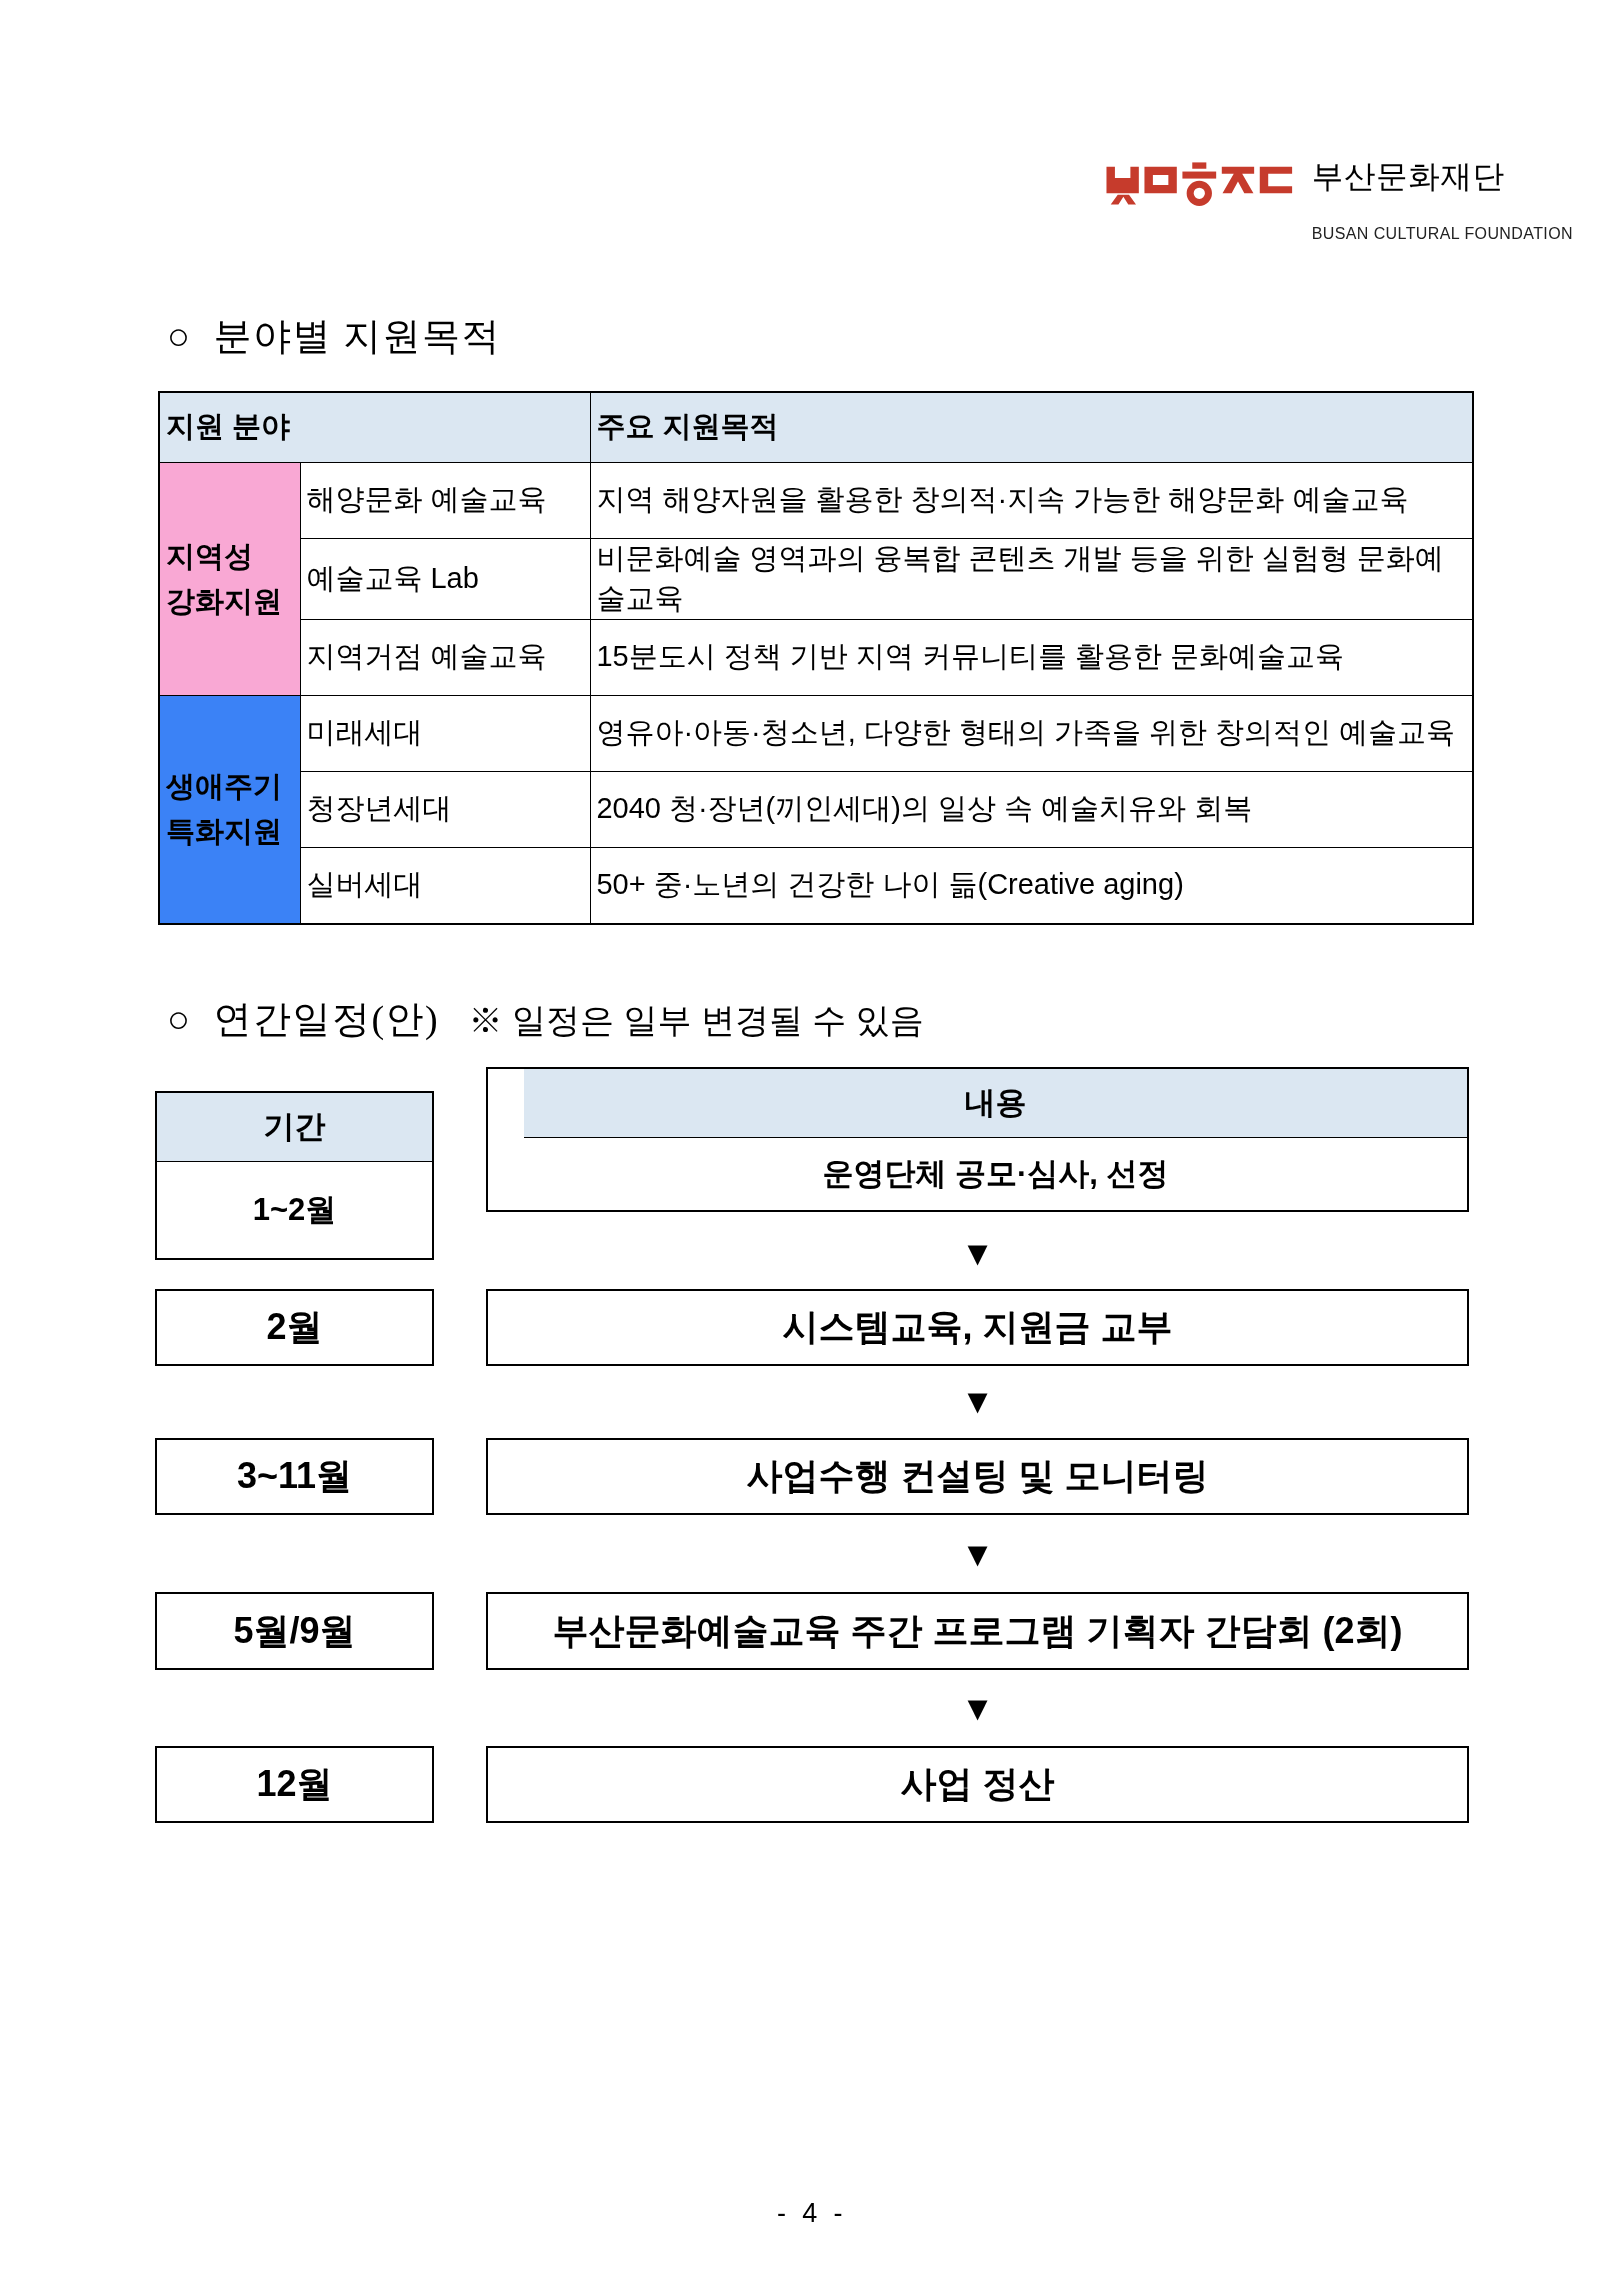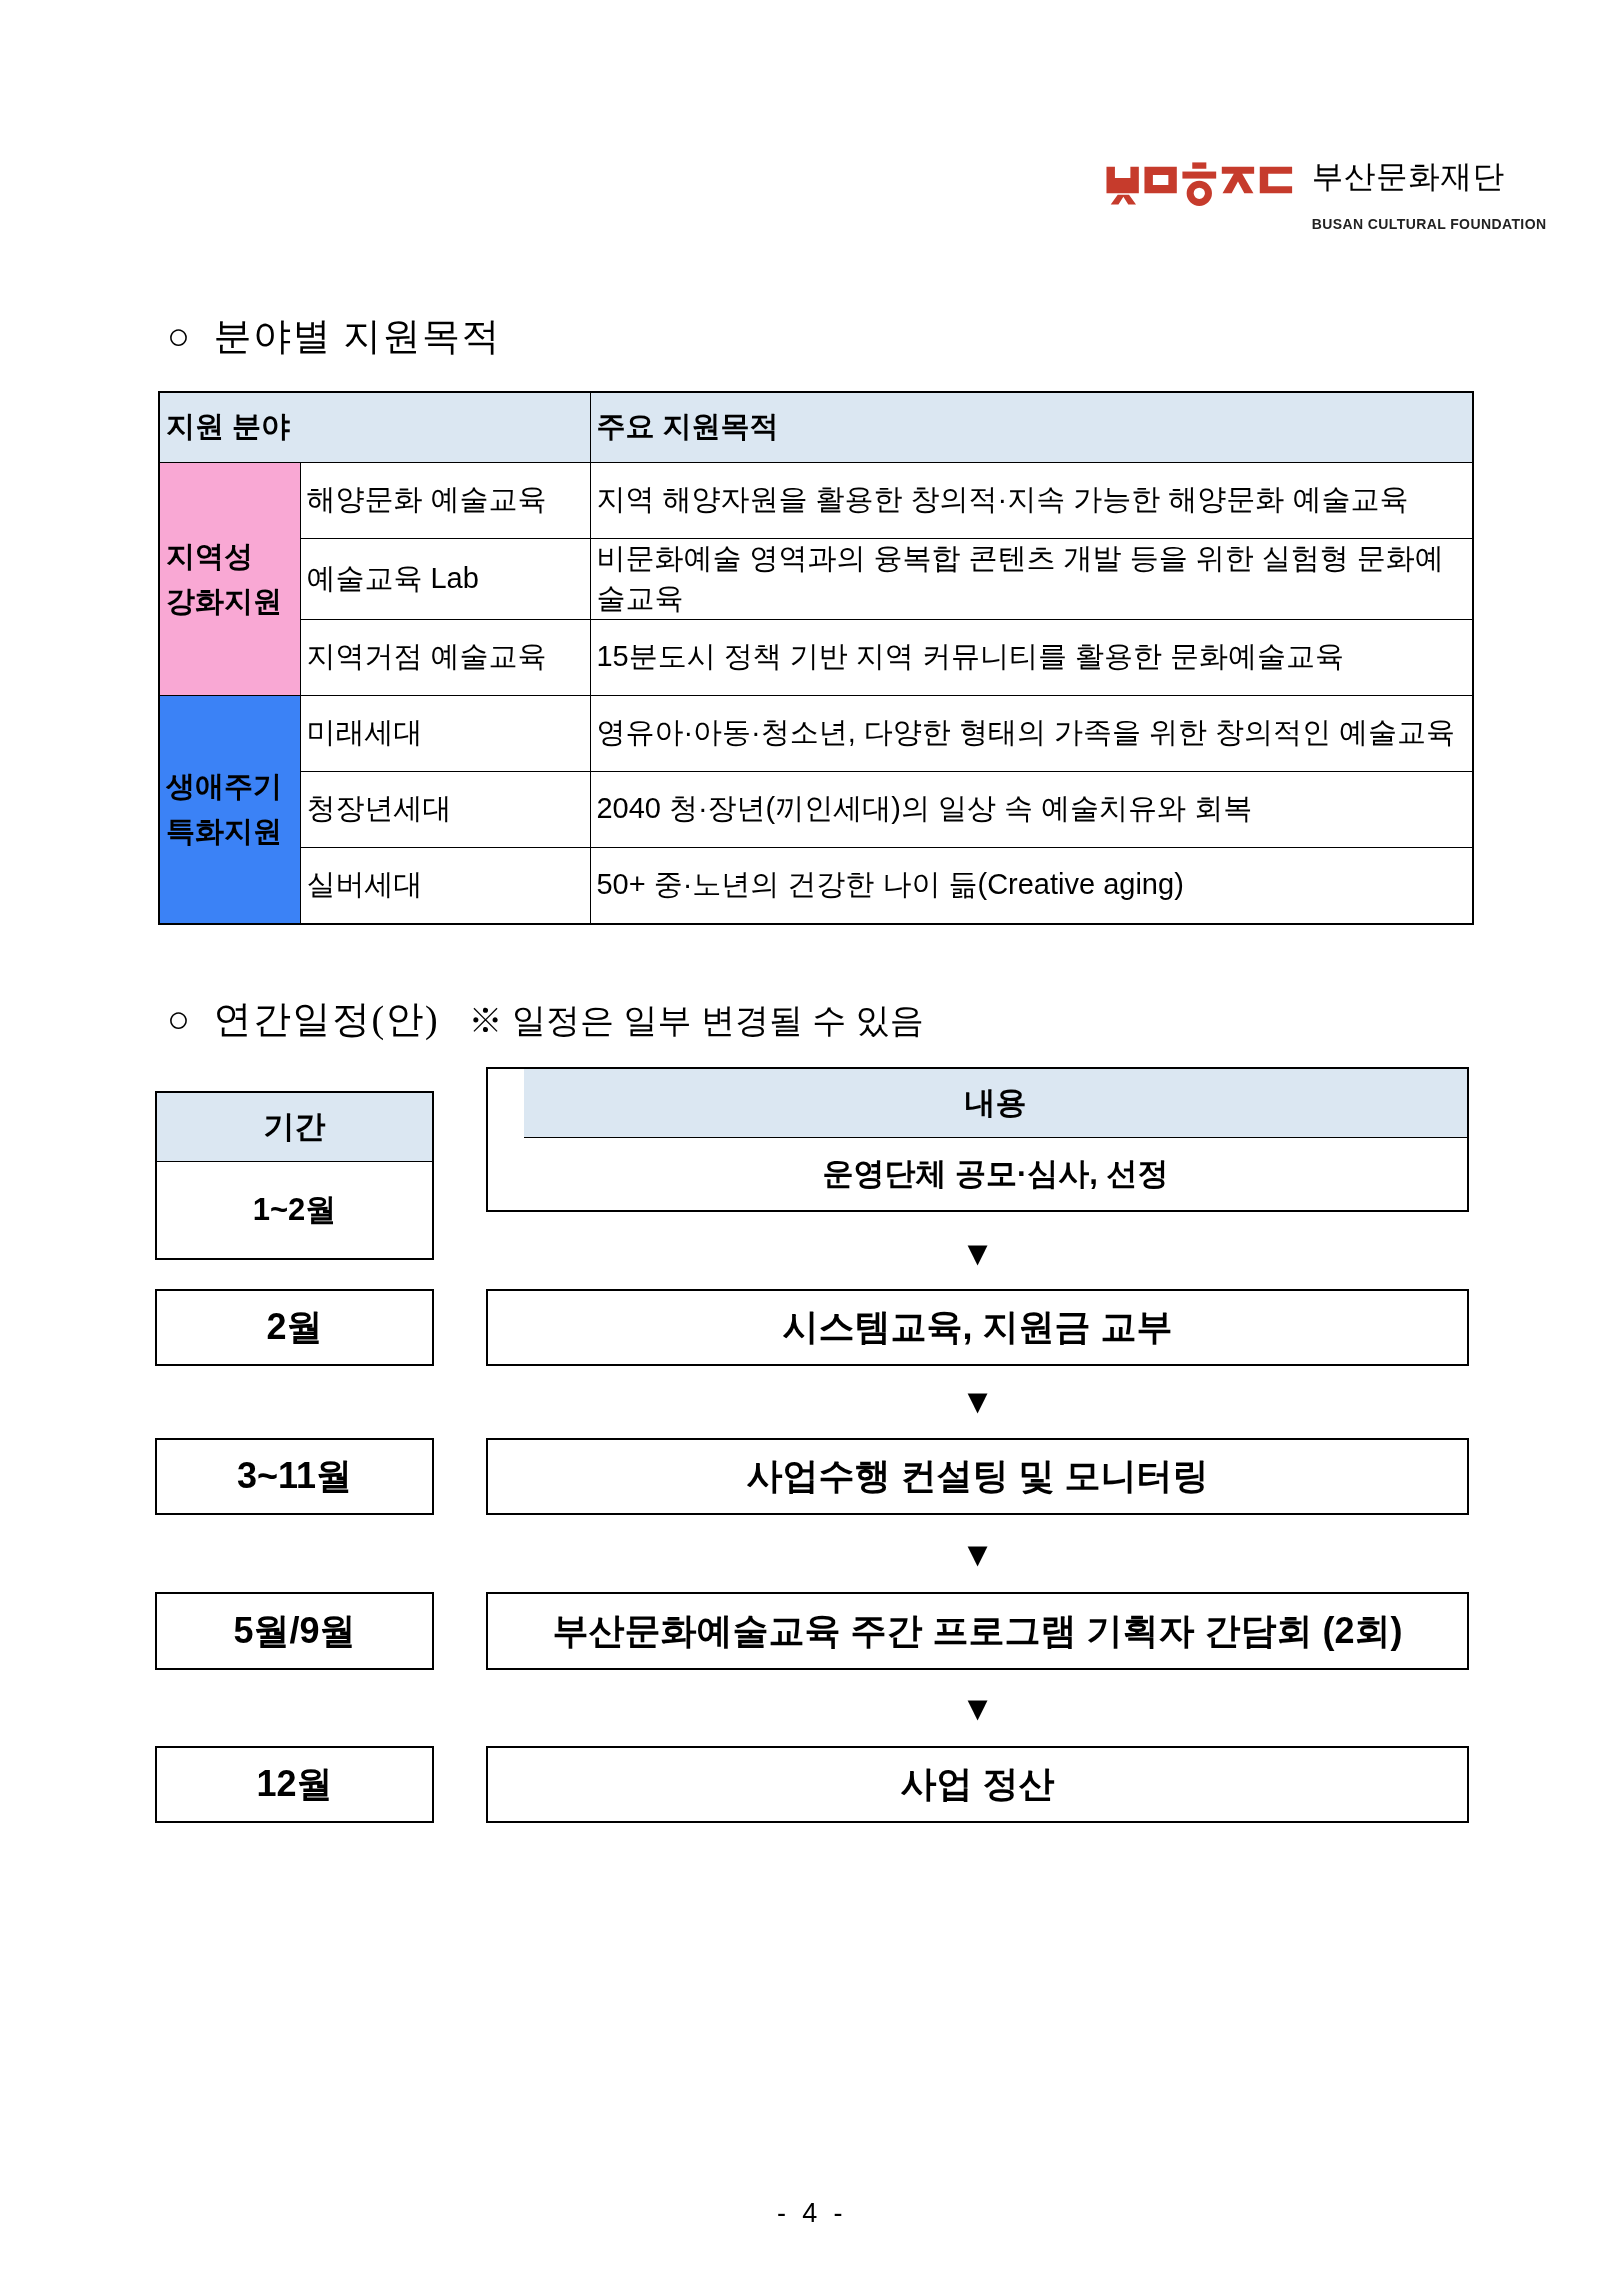--- a/index.html
+++ b/index.html
@@ -12,21 +12,21 @@
     overflow:hidden;
     box-sizing:border-box;
   }
   .page *{box-sizing:border-box;}
 
   
   .logo{position:absolute;left:1103px;top:161px;display:flex;align-items:flex-start;gap:14.7px;}
   .logo-mark{width:194px;height:45px;}
   .logo-text{display:flex;flex-direction:column;line-height:1;gap:20px;}
   .logo-kr{font-size:31.5px;letter-spacing:0.7px;font-weight:500;}
-  .logo-en{font-size:14px;font-weight:bold;letter-spacing:0.4px;margin-top:4px;color:#222;}
+  .logo-en{font-size:16px;font-weight:normal;letter-spacing:0.4px;margin-top:13px;color:#222;}
 
   
   .heading{
     position:absolute;left:167px;
     font-family:"Liberation Serif","DejaVu Serif",serif;
     font-size:38px;letter-spacing:1.5px;
     display:flex;align-items:baseline;gap:22px;
     white-space:nowrap;
   }
   .heading .note{

